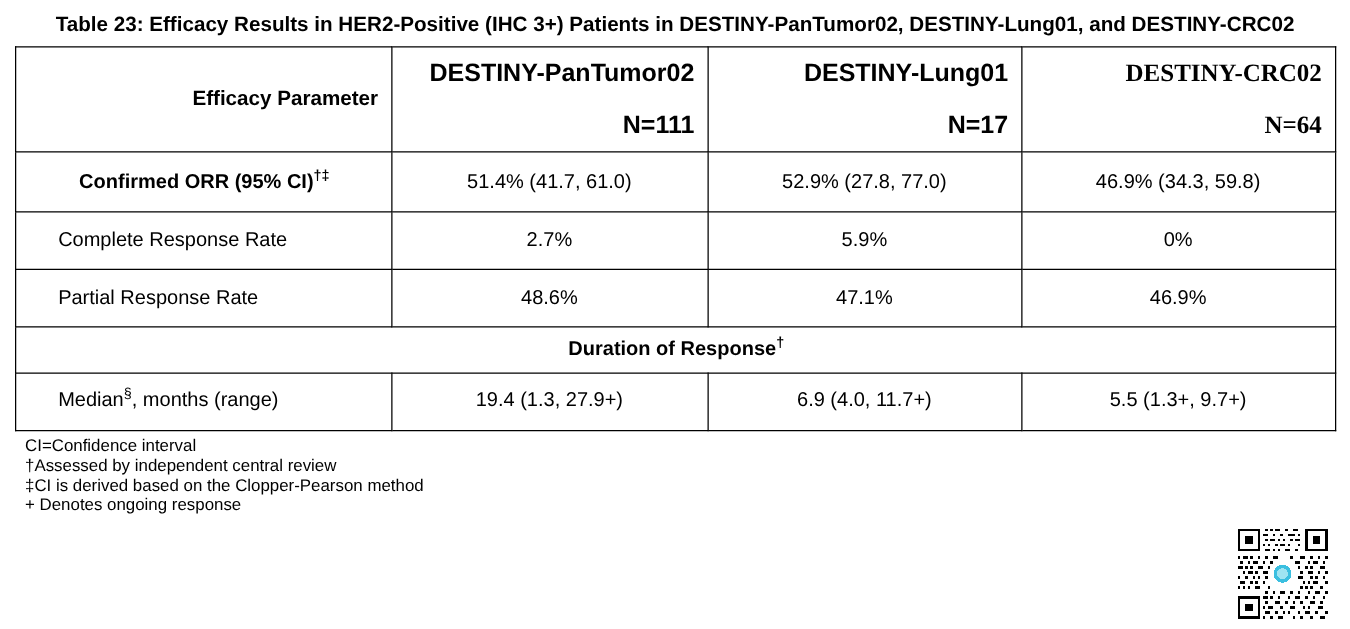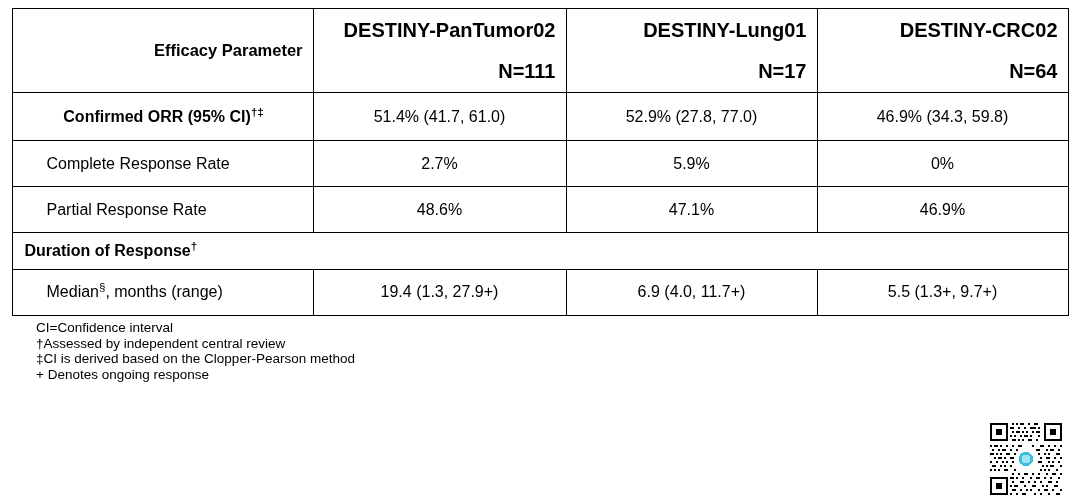--- a/index.html
+++ b/index.html
@@ -75,80 +75,81 @@
     text-align: left;
     padding-left: 34px;
   }
   .val {
     text-align: center;
     font-size: 16px;
   }
   .section-row .cell {
     font-weight: bold;
     font-size: 16px;
-    text-align: left;
+    text-align: center;
     padding-left: 12px;
   }
   .data-row {
     height: 46px;
     margin-left: 48px;
   }
   .orr-row {
     height: 48px;
   }
   .section-h {
     height: 34px;
   }
   sup {
     font-size: 0.72em;
     vertical-align: super;
     line-height: 0;
   }
   .footnotes {
-    margin: 4px 0 0 26px;
+    margin: 4px 0 0 10px;
     font-size: 13.5px;
     line-height: 1.18;
   }
   .footnotes div {
     white-space: nowrap;
   }
   .qr {
     position: absolute;
     right: 16px;
     bottom: 6px;
     width: 76px;
     height: 76px;
   }
   .qr svg { display: block; }
 </style>
 </head>
 <body>
 
 <div class="page">
 
+  <div class="table-title">Table 23: Efficacy Results in HER2-Positive (IHC 3+) Patients in DESTINY-PanTumor02, DESTINY-Lung01, and DESTINY-CRC02</div>
 
   <table class="efficacy">
     <tbody>
       <tr class="head-row-h">
         <td style="width:300px;">
           <div class="cell head-param">Efficacy Parameter</div>
         </td>
         <td style="width:252px;">
           <div class="cell head-col">
             <span>DESTINY-PanTumor02</span>
             <span class="n">N=111</span>
           </div>
         </td>
         <td style="width:250px;">
           <div class="cell head-col">
             <span>DESTINY-Lung01</span>
             <span class="n">N=17</span>
           </div>
         </td>
-        <td style="width:250px;">
+        <td style="width:250px;font-family:Liberation Serif, serif;">
           <div class="cell head-col">
             <span>DESTINY-CRC02</span>
             <span class="n">N=64</span>
           </div>
         </td>
       </tr>
 
       <tr class="orr-row">
         <td>
           <div class="cell rowlabel-bold"><span>Confirmed ORR (95% CI)</span><sup>†‡</sup></div>

